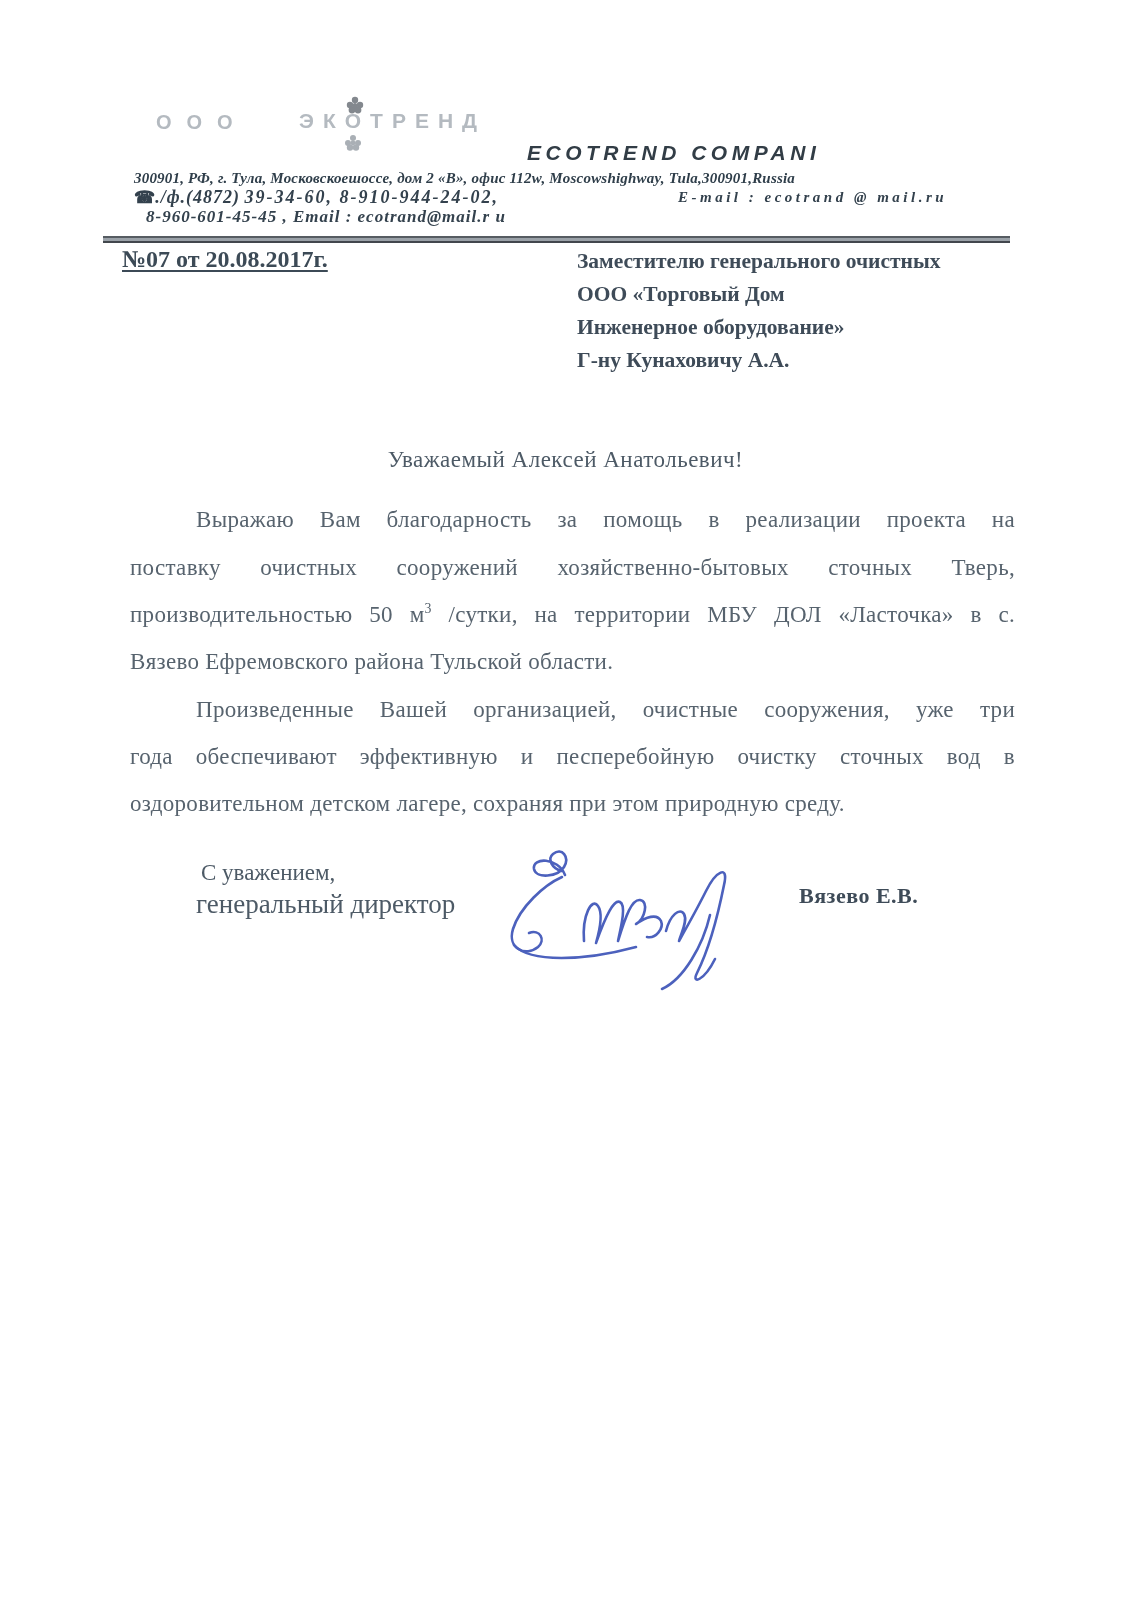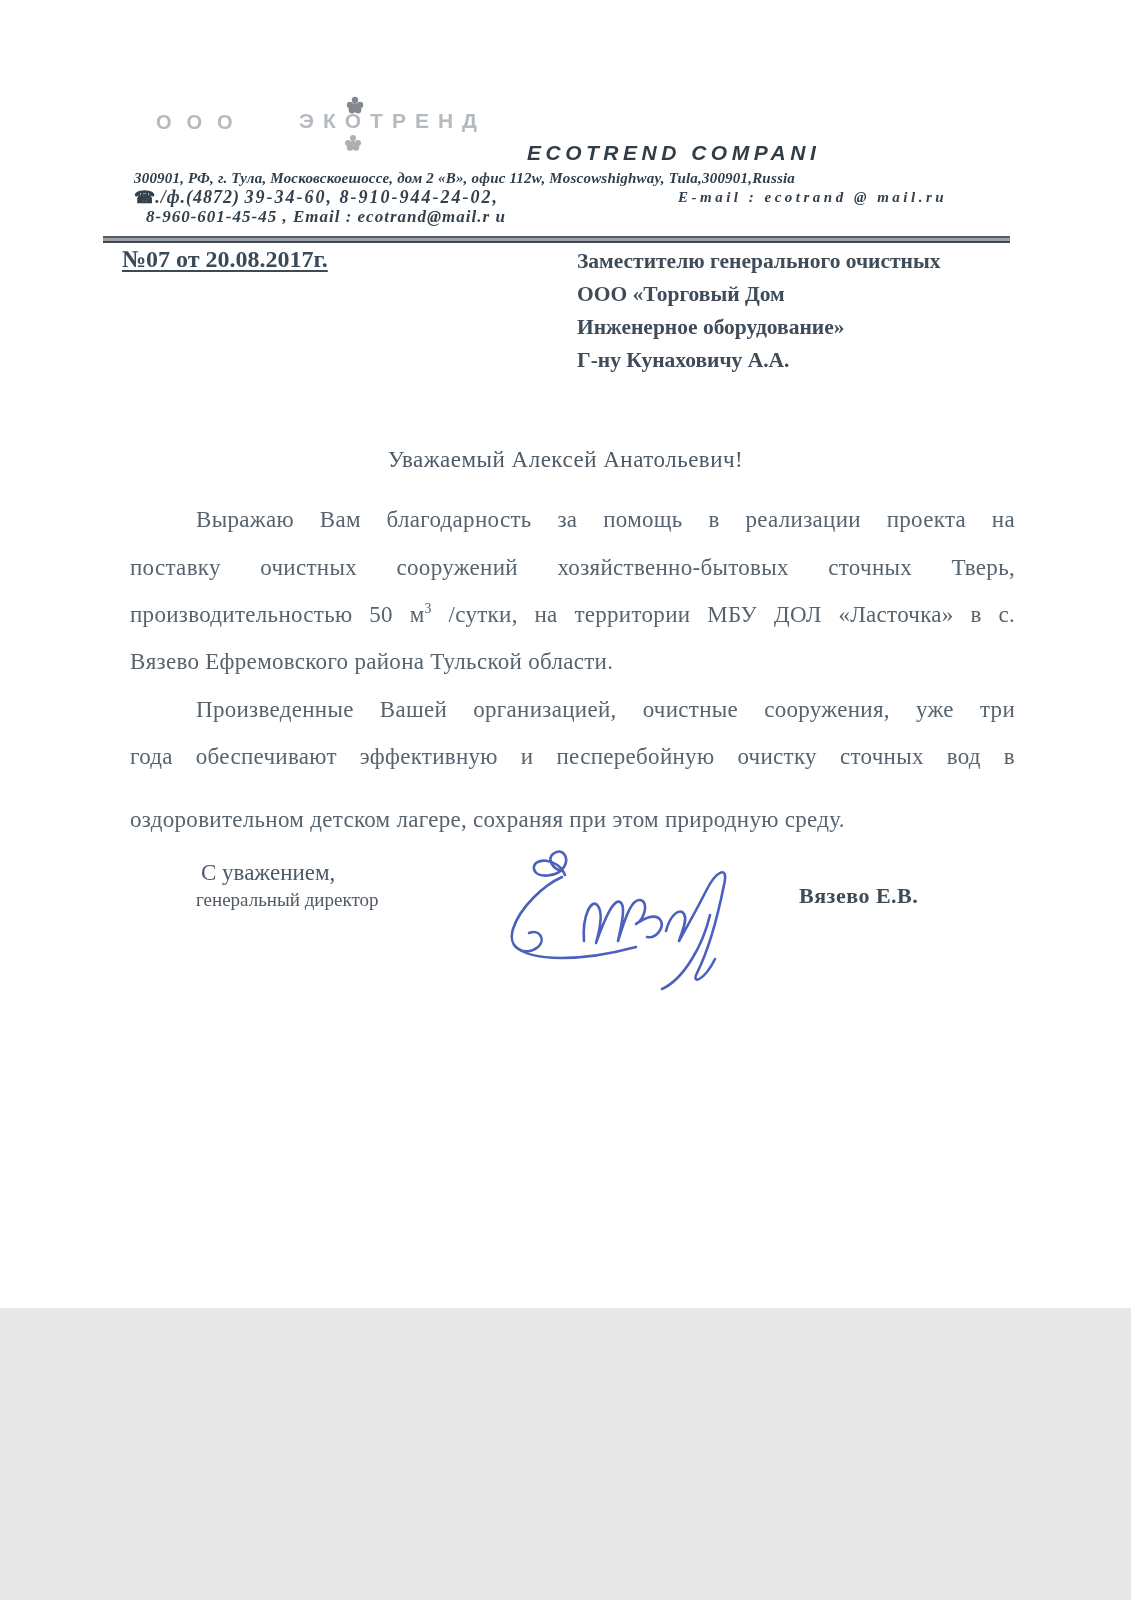--- a/index.html
+++ b/index.html
@@ -1,17 +1,17 @@
 <!DOCTYPE html>
 <html><head>
 <meta charset="utf-8">
 <style>
   html,body{margin:0;padding:0;background:#e8e8e8;}
   .page{
-    position:relative;width:1131px;height:1308px;background:#ffffff;
+    position:relative;width:1131px;height:1600px;background:#ffffff;
     margin:0 auto;overflow:hidden;
     font-family:"Liberation Serif","DejaVu Serif",serif;
     text-decoration:underline;
   }
   .abs{position:absolute;}
 
   
   .logo-txt{
     font-family:"Liberation Sans","DejaVu Sans",sans-serif;
     color:#b4bac0;font-weight:bold;
@@ -63,21 +63,21 @@
   .bline{
     left:130px;width:885px;font-size:23px;color:#57636e;letter-spacing:.3px;
     white-space:normal;
   }
   .just{text-align:justify;text-align-last:justify;}
   .indent{text-indent:66px;}
   .bline sup{font-size:60%;vertical-align:super;line-height:0;}
 
   
   .closing{left:201px;top:860px;font-size:23px;color:#4d5a66;}
-  .position{left:196px;top:889px;font-size:19px;color:#4d5a66;}
+  .position{left:196px;top:889px;font-size:27px;color:#4d5a66;}
   .sig-name{left:799px;top:883px;font-size:22px;font-weight:bold;color:#3e4b58;letter-spacing:.5px;}
   .sig-svg{left:468px;top:831px;}
 </style>
 </head>
 <body>
 
 <div class="page">
 
   <div class="abs logo-txt logo-ooo">ООО</div>
   <div class="abs logo-txt logo-name">ЭКОТРЕНД</div>
@@ -128,21 +128,21 @@
   <div class="abs bline just indent" style="top:507px;">Выражаю Вам благодарность за помощь в реализации проекта на</div>
   <div class="abs bline just" style="top:555px;">поставку очистных сооружений хозяйственно-бытовых сточных Тверь,</div>
   <div class="abs bline just" style="top:602px;">
     <span>производительностью 50 м</span><sup>3</sup>
     <span>/сутки, на территории МБУ ДОЛ «Ласточка» в с.</span>
   </div>
   <div class="abs bline" style="top:649px;">Вязево Ефремовского района Тульской области.</div>
 
   <div class="abs bline just indent" style="top:697px;">Произведенные Вашей организацией, очистные сооружения, уже три</div>
   <div class="abs bline just" style="top:744px;">года обеспечивают эффективную и песперебойную очистку сточных вод в</div>
-  <div class="abs bline" style="top:791px;margin-top:16px;">оздоровительном детском лагере, сохраняя при этом природную среду.</div>
+  <div class="abs bline" style="top:791px;">оздоровительном детском лагере, сохраняя при этом природную среду.</div>
 
   <div class="abs closing">С уважением,</div>
   <div class="abs position">генеральный директор</div>
 
   <svg class="abs sig-svg" width="280" height="160" viewBox="0 0 280 160">
     <g fill="none" stroke="#4c61bd" stroke-width="2.6" stroke-linecap="round" stroke-linejoin="round">
 
       <path d="M97,44 C90,26 64,26 66,38 C68,48 90,46 96,36 C102,26 94,16 85,23 C79,28 84,38 94,40"></path>
       <path d="M94,46 C76,54 52,76 45,98 C39,118 58,126 70,116 C78,109 72,98 61,102"></path>
       <path d="M46,114 C62,132 116,130 168,116"></path>

